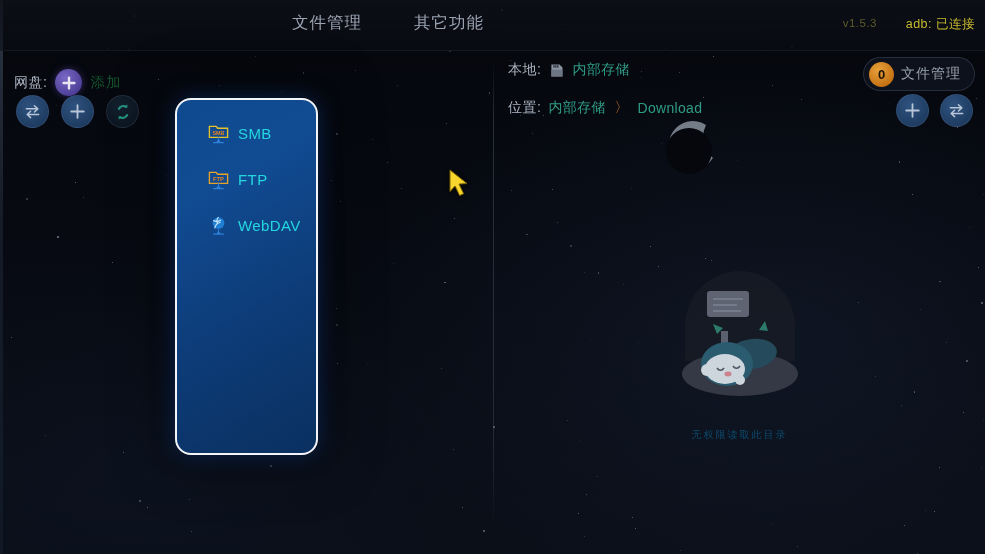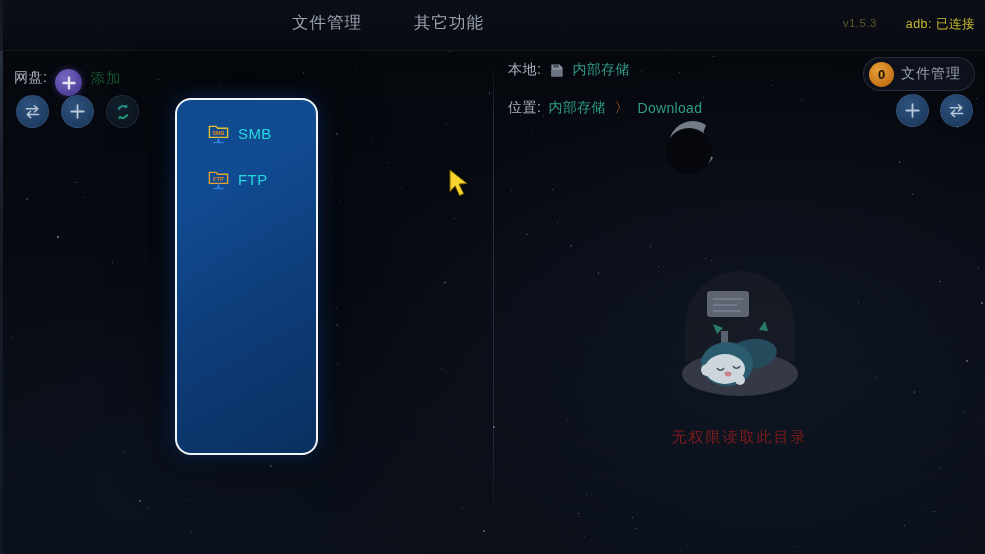--- a/index.html
+++ b/index.html
@@ -44,21 +44,21 @@
     background:#8e2aa8; border-radius:2px;
   }
   .tab-underline { display:none; }
   .tab.active .tab-underline { display:block; }
 
   .version { position:absolute; right:108px; top:17px; font-size:11.5px; color:#5d5a2a; letter-spacing:.5px; }
   .adb { position:absolute; right:10px; top:16px; font-size:12.5px; color:#c8bb2e; letter-spacing:.5px; }
 
   
   .left-pane { position:absolute; left:0; top:51px; width:493px; height:503px; }
-  .netdisk-row { position:absolute; left:14px; top:18px; display:flex; align-items:flex-start; gap:8px; }
+  .netdisk-row { position:absolute; left:14px; top:18px; display:flex; align-items:center; gap:8px; }
   .netdisk-label { font-size:14px; color:#aab3c0; letter-spacing:.5px; }
   .circle-add {
     width:27px; height:27px; border-radius:50%;
     background: radial-gradient(circle at 38% 33%, #7a68c4, #4b3d95 75%);
     display:flex; align-items:center; justify-content:center;
     box-shadow: 0 0 7px rgba(90,70,180,0.5);
     cursor:pointer;
   }
   .circle-add svg { display:block; }
   .add-text { font-size:14.5px; color:#14532d; letter-spacing:1px; cursor:pointer; }
@@ -122,21 +122,21 @@
   }
   .task-label { font-size:14px; color:#97a0ad; letter-spacing:1px; }
 
   .right-tools { position:absolute; right:12px; top:43px; display:flex; gap:11px; }
 
   
   .empty-wrap {
     position:absolute; left:0; right:0; top:205px;
     display:flex; flex-direction:column; align-items:center;
   }
-  .empty-text { margin-top:12px; font-size:15px; color:#7f1d1d; letter-spacing:2px; }
+  .empty-text { margin-top:12px; font-size:10px; color:#0c4a6e; letter-spacing:2px; }
 
   .moon { position:absolute; left:170px; top:68px; }
   .cursor { position:absolute; left:447px; top:168px; pointer-events:none; filter: drop-shadow(0 1px 2px rgba(0,0,0,0.8)); }
 </style>
 </head>
 <body>
 
 <div id="stars">
     <div class="star" style="width: 1px; height: 1px; left: 977.508px; top: 266.613px; opacity: 0.45;"></div>
     <div class="star" style="width: 1px; height: 1px; left: 259.514px; top: 444.075px; opacity: 0.55;"></div>
@@ -357,20 +357,28 @@
       <svg class="mi-icon" viewBox="0 0 24 24">
         <path d="M2.5 4.5h7l1.6 2h10.4v9.5H2.5z" fill="none" stroke="#e8a32a" stroke-width="1.4"></path>
         <text x="12" y="13.6" font-family="Liberation Sans, sans-serif" font-size="6" font-weight="bold" fill="#e8861f" text-anchor="middle">FTP</text>
         <path d="M12 16v3M6.5 21.5h11M12 19l-2 2.5h4z" fill="none" stroke="#2e7fd8" stroke-width="1.3"></path>
       </svg>
       <span class="mi-label">FTP</span>
     </div>
 
 
 
+    <div class="menu-item">
+      <svg class="mi-icon" viewBox="0 0 24 24">
+        <circle cx="12" cy="9.5" r="6.2" fill="#1f7fd4"></circle>
+        <path d="M6.4 6.8c3 1.4 5.6 1.2 8.2-.6M8.1 15c.4-3.2 2.6-5.6 6-6.4M12 3.3c-1.8 2-2.2 4.3-1 6.9" fill="none" stroke="#cfe8ff" stroke-width="1.2"></path>
+        <path d="M12 16.2v2.6M6.5 21h11M12 18.8l-1.7 2.2h3.4z" fill="none" stroke="#2e7fd8" stroke-width="1.3"></path>
+      </svg>
+      <span class="mi-label">WebDAV</span>
+    </div>
 
   </div>
 </div>
 
 <div class="vdiv"></div>
 
 <div class="right-pane">
 
   <div class="local-row">
     <span class="r-label">本地:</span>

